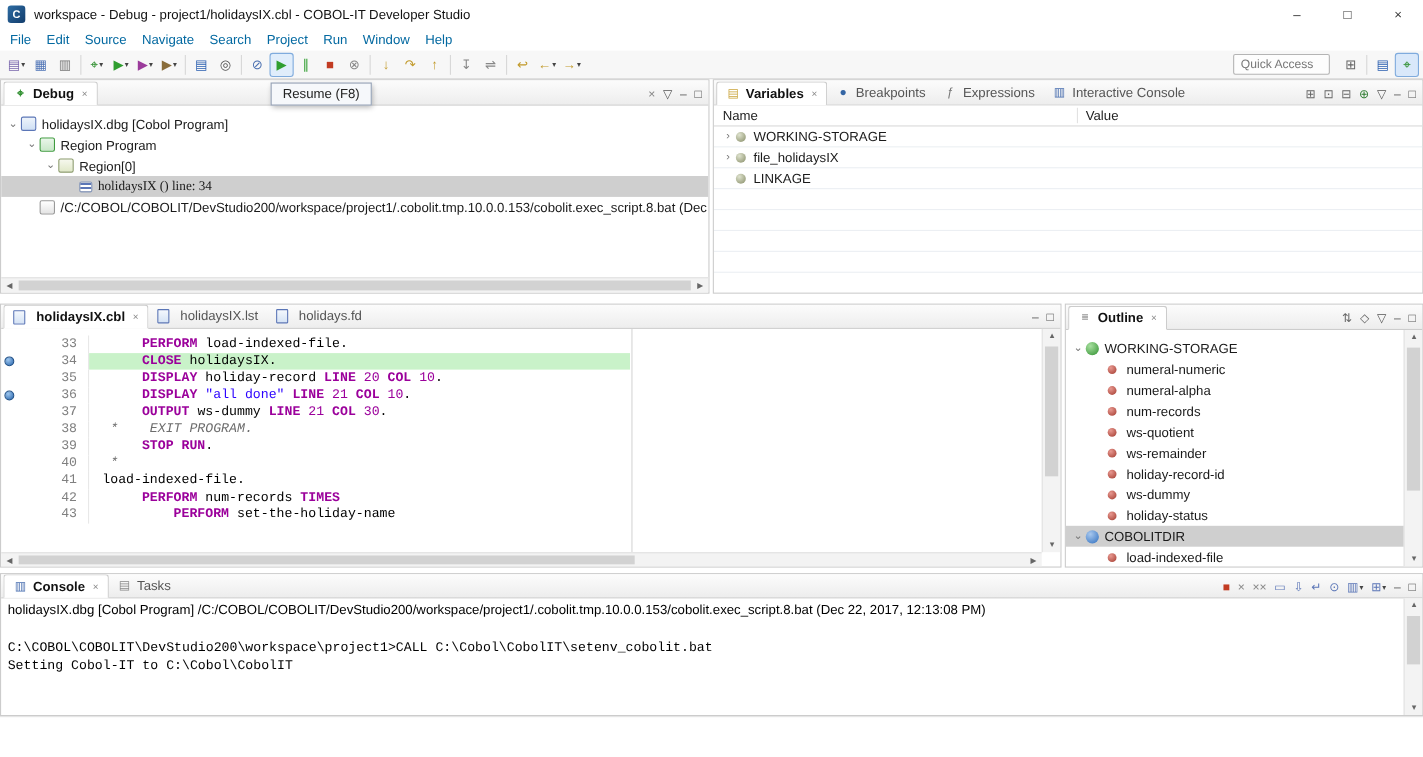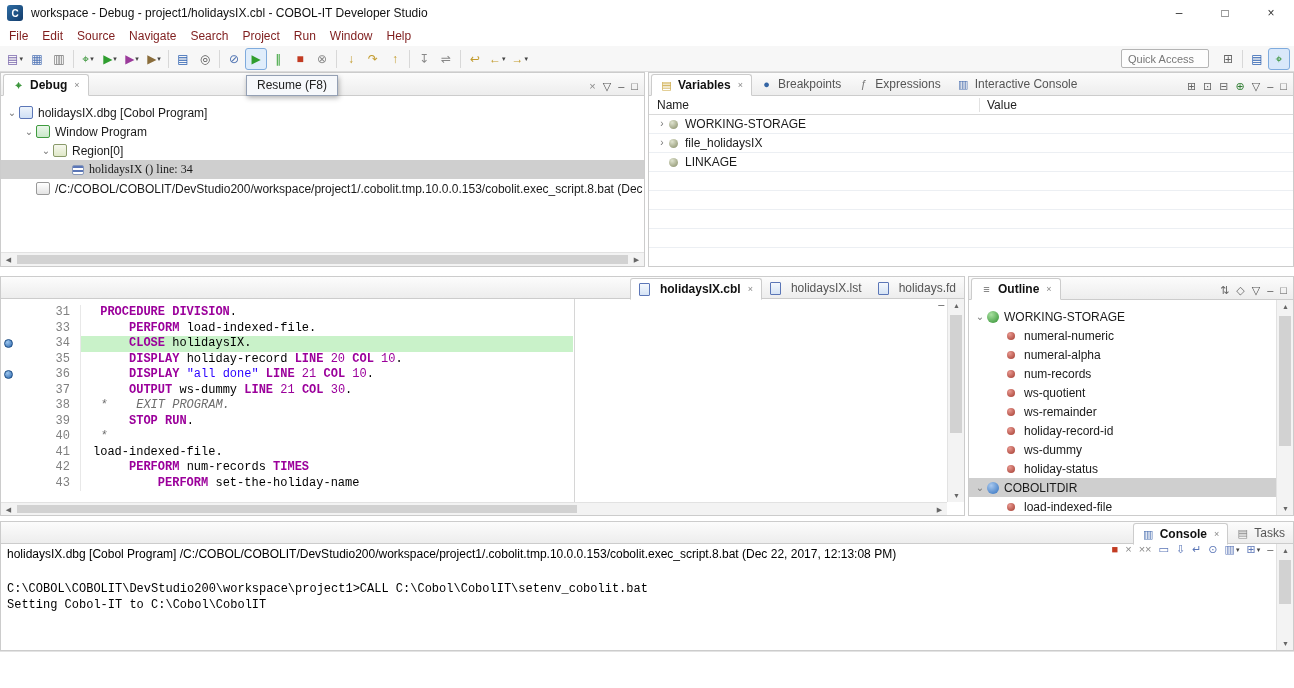--- a/index.html
+++ b/index.html
@@ -6,21 +6,21 @@
   html,body{width:1294px;height:688px;}
   body{font-family:"Liberation Sans","DejaVu Sans",sans-serif;font-size:12px;color:#1a1a1a;background:#fff;position:relative;overflow:hidden;}
 
   
   .titlebar{height:26px;display:flex;align-items:center;padding-left:7px;background:#fff;}
   .app-icon{width:16px;height:16px;border-radius:3px;background:linear-gradient(135deg,#2e6da4,#123c6b);color:#fff;font-size:10px;display:flex;align-items:center;justify-content:center;margin-right:8px;font-weight:bold;}
   .title-text{flex:1;font-size:12px;color:#111;white-space:nowrap;overflow:hidden;}
   .win-controls{display:flex;}
   .win-btn{width:46px;height:26px;display:flex;align-items:center;justify-content:center;color:#333;font-size:12px;}
   .menubar{height:20px;display:flex;align-items:center;background:#fff;padding-left:2px;}
-  .menu-item{padding:2px 7px;color:#7f1d1d;white-space:nowrap;}
+  .menu-item{padding:2px 7px;color:#0369a1;white-space:nowrap;}
   .toolbar{height:26px;display:flex;align-items:center;background:#f7f7f7;border-bottom:1px solid #dcdcdc;padding:0 4px;}
   .tb-left{display:flex;align-items:center;flex:1;min-width:0;}
   .tb-right{display:flex;align-items:center;gap:3px;}
   .tb-btn{height:22px;min-width:22px;padding:0 2px;display:inline-flex;align-items:center;justify-content:center;border:1px solid transparent;border-radius:3px;}
   .tb-btn .glyph{font-size:12px;line-height:1;}
   .tb-btn .dd{font-size:7px;color:#444;margin-left:1px;}
   .tb-btn.hover{background:#e0edfb;border-color:#7fabdd;}
   .tb-btn.active{background:#d9e8fa;border-color:#7fabdd;}
   .tb-sep{display:inline-block;width:1px;height:18px;background:#d8d8d8;margin:0 3px;}
   .quick-access{width:88px;height:19px;border:1px solid #b4b4b4;border-radius:2px;color:#777;font-size:11px;display:flex;align-items:center;padding:0 6px;background:#fdfdfd;margin-right:5px;white-space:nowrap;}
@@ -64,21 +64,21 @@
   
   .var-header{position:relative;height:19px;border-bottom:1px solid #d9d9d9;background:#fff;}
   .vh-name{position:absolute;left:8px;top:2px;color:#222;}
   .vh-value{position:absolute;left:330px;top:2px;color:#222;border-left:1px solid #e2e2e2;padding-left:7px;}
   .var-row{height:19px;display:flex;align-items:center;border-bottom:1px solid #eceff3;padding-left:6px;white-space:nowrap;}
   .var-icon{width:9px;height:9px;border-radius:50%;background:radial-gradient(circle at 35% 30%,#dfe3cf,#868c66);margin-right:7px;flex:0 0 9px;}
   .var-name{color:#1a1a1a;}
   .var-row.empty{padding:0;}
 
   
-  .etabs{height:22px;flex-direction:column;}
+  .etabs{height:22px;}
   .editor-body{position:relative;height:204px;padding-top:6px;overflow:hidden;}
   .code-row{display:flex;height:15.5px;line-height:15.5px;font-family:"Liberation Mono","DejaVu Sans Mono",monospace;font-size:12px;}
   .bp-margin{width:16px;flex:0 0 16px;position:relative;}
   .bp-dot{position:absolute;left:3px;top:3px;width:9px;height:9px;border-radius:50%;background:radial-gradient(circle at 35% 30%,#9ec7ef,#2a66ad);border:1px solid #1d4e86;}
   .lnum{width:64px;flex:0 0 64px;text-align:right;padding-right:10px;color:#808080;border-right:1px solid #e8e8e8;}
   .ctext{padding-left:12px;white-space:pre;flex:1;}
   .ctext.current{background:linear-gradient(to right,#c9f2c9 492px,rgba(0,0,0,0) 492px);}
   .tok-kw{color:#9b009b;font-weight:bold;}
   .tok-num{color:#9b009b;}
   .tok-str{color:#2a00ff;}
@@ -262,21 +262,21 @@
   </div>
   <div class="tree" style="height:157px;">
       <div class="tree-row" style="padding-left: 4px;">
         <span class="chev">⌄</span>
         <span class="ticon launch-icon"></span>
         <span class="tlabel">holidaysIX.dbg [Cobol Program]</span>
       </div>
       <div class="tree-row" style="padding-left: 21px;">
         <span class="chev">⌄</span>
         <span class="ticon process-icon"></span>
-        <span class="tlabel">Window Program</span>
+        <span class="tlabel">Region Program</span>
       </div>
       <div class="tree-row" style="padding-left: 38px;">
         <span class="chev">⌄</span>
         <span class="ticon thread-icon"></span>
         <span class="tlabel">Region[0]</span>
       </div>
       <div class="tree-row selected" style="padding-left: 55px; font-family: Liberation Serif, serif;">
         <span class="chev"></span>
         <span class="ticon stack-frame-icon"></span>
         <span class="tlabel">holidaysIX () line: 34</span>
@@ -391,25 +391,20 @@
           <span class="glyph">–</span>
         </span>
         <span class="pact">
           <span class="glyph">□</span>
         </span>
       </div>
   </div>
   <div class="editor-body">
       <div class="code-row">
         <span class="bp-margin"></span>
-        <span class="lnum">31</span>
-        <span class="ctext"><span class="tok-pl"> </span><span class="tok-kw">PROCEDURE DIVISION</span><span class="tok-pl">.</span></span>
-      </div>
-      <div class="code-row">
-        <span class="bp-margin"></span>
         <span class="lnum">33</span>
         <span class="ctext"><span class="tok-pl">     </span><span class="tok-kw">PERFORM</span><span class="tok-pl"> load-indexed-file.</span></span>
       </div>
       <div class="code-row">
         <span class="bp-margin">
           <span class="bp-dot"></span>
         </span>
         <span class="lnum">34</span>
         <span class="ctext current"><span class="tok-pl">     </span><span class="tok-kw">CLOSE</span><span class="tok-pl"> holidaysIX.</span></span>
       </div>

